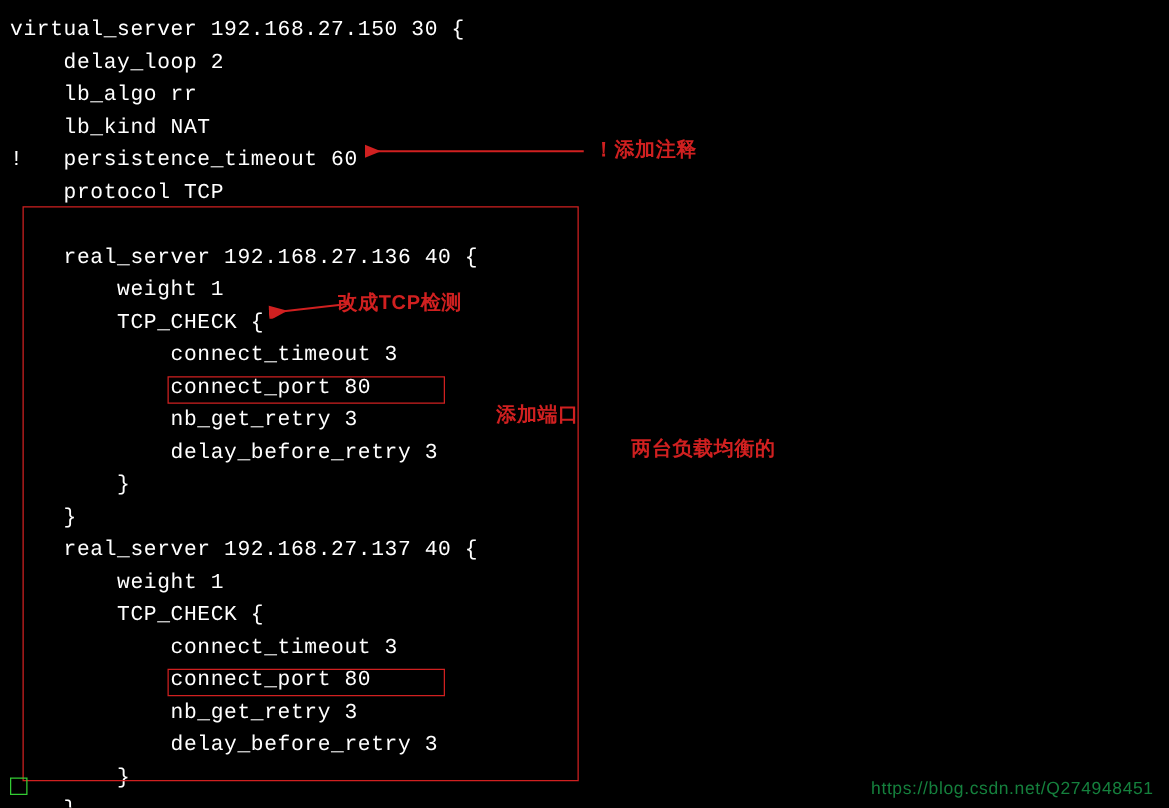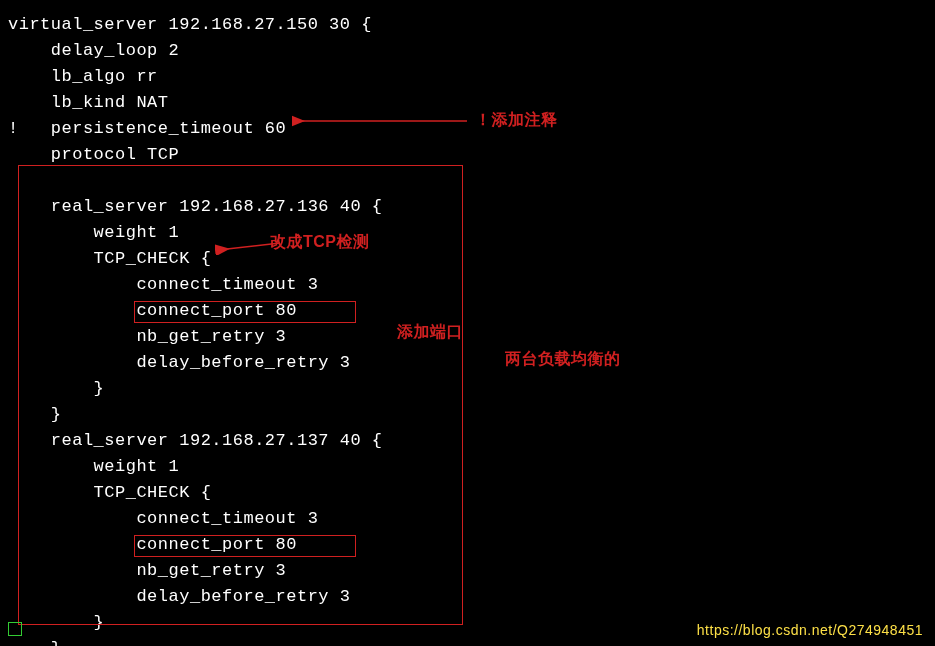--- a/index.html
+++ b/index.html
@@ -37,21 +37,21 @@
     }
     .red-box {
       position: absolute;
       border: 1.5px solid #d02020;
       pointer-events: none;
     }
     .watermark {
       position: absolute;
       right: 12px;
       bottom: 8px;
-      color: #fde047;
+      color: #15803d;
       font-family: Arial, sans-serif;
       font-size: 14px;
     }
     .cursor-box {
       position: absolute;
       left: 8px;
       bottom: 10px;
       width: 14px;
       height: 14px;
       border: 1.5px solid #3c3;

